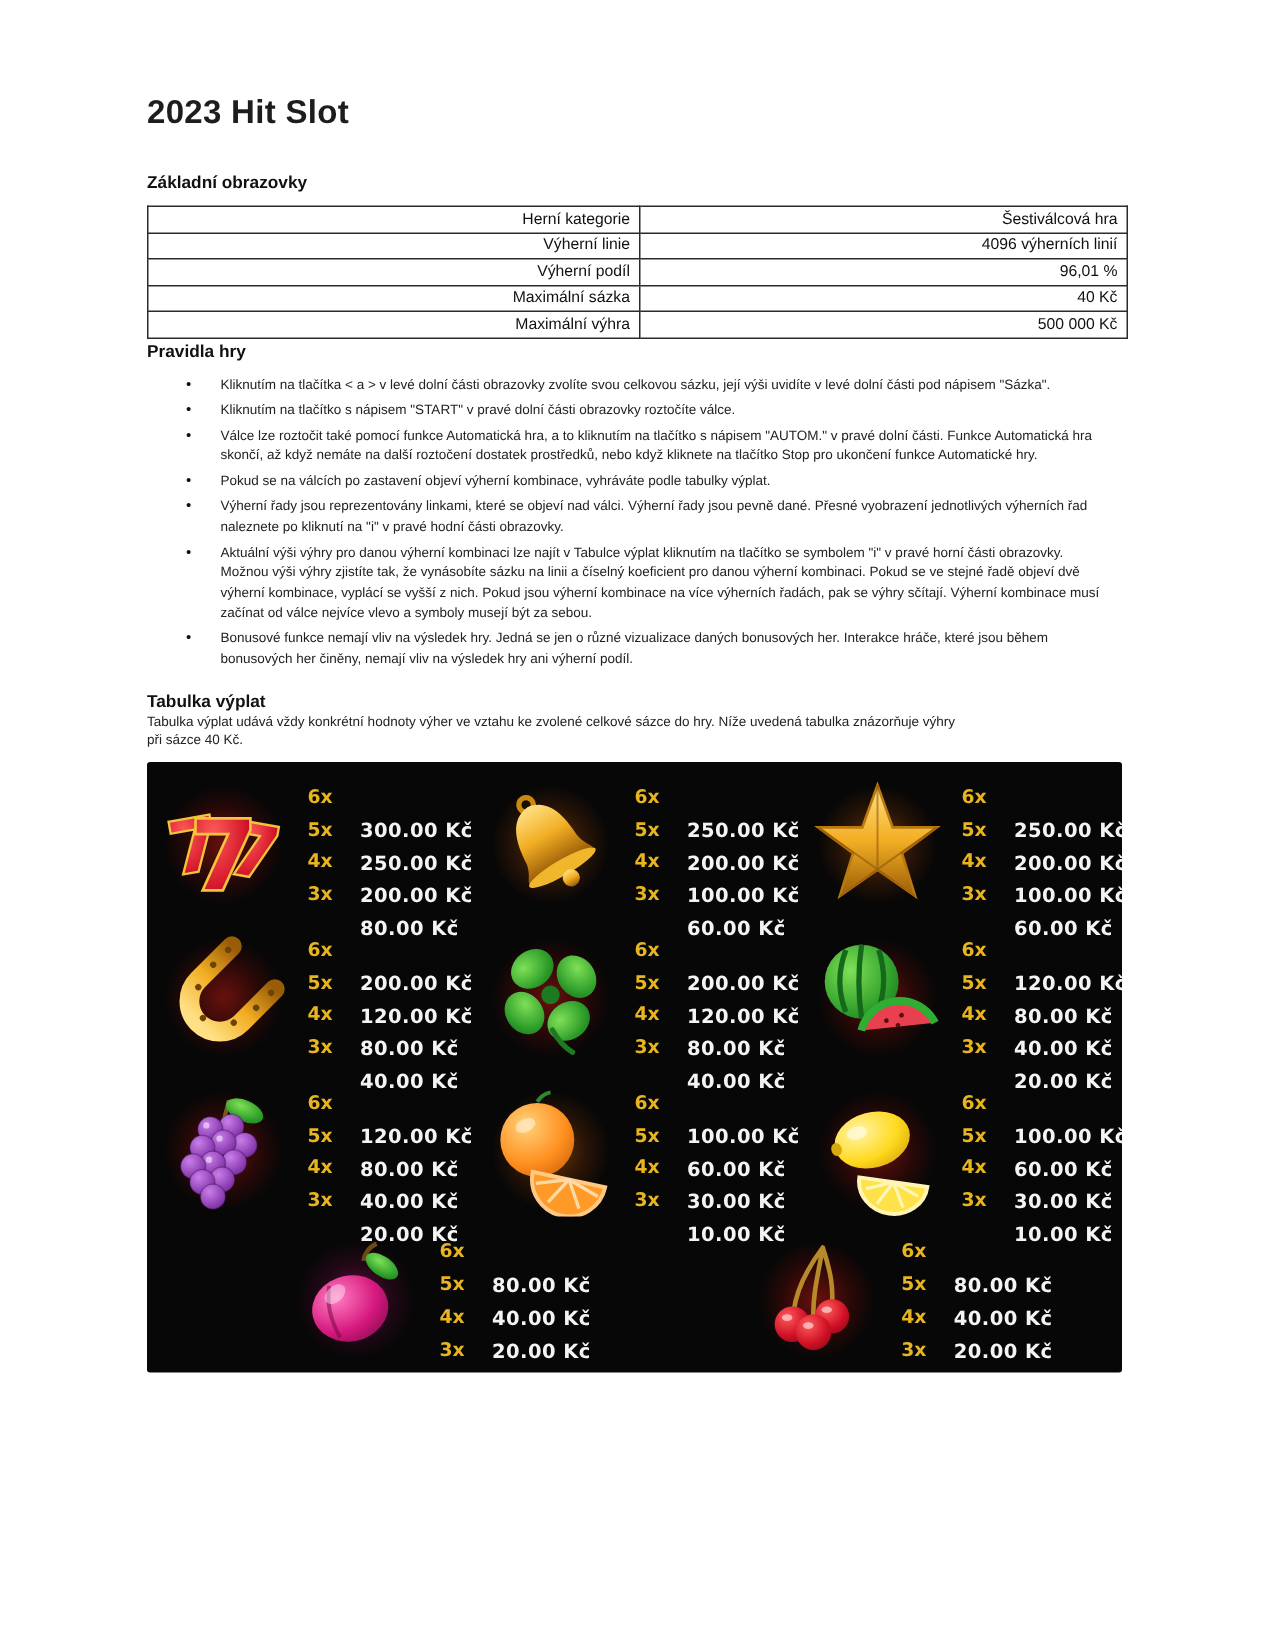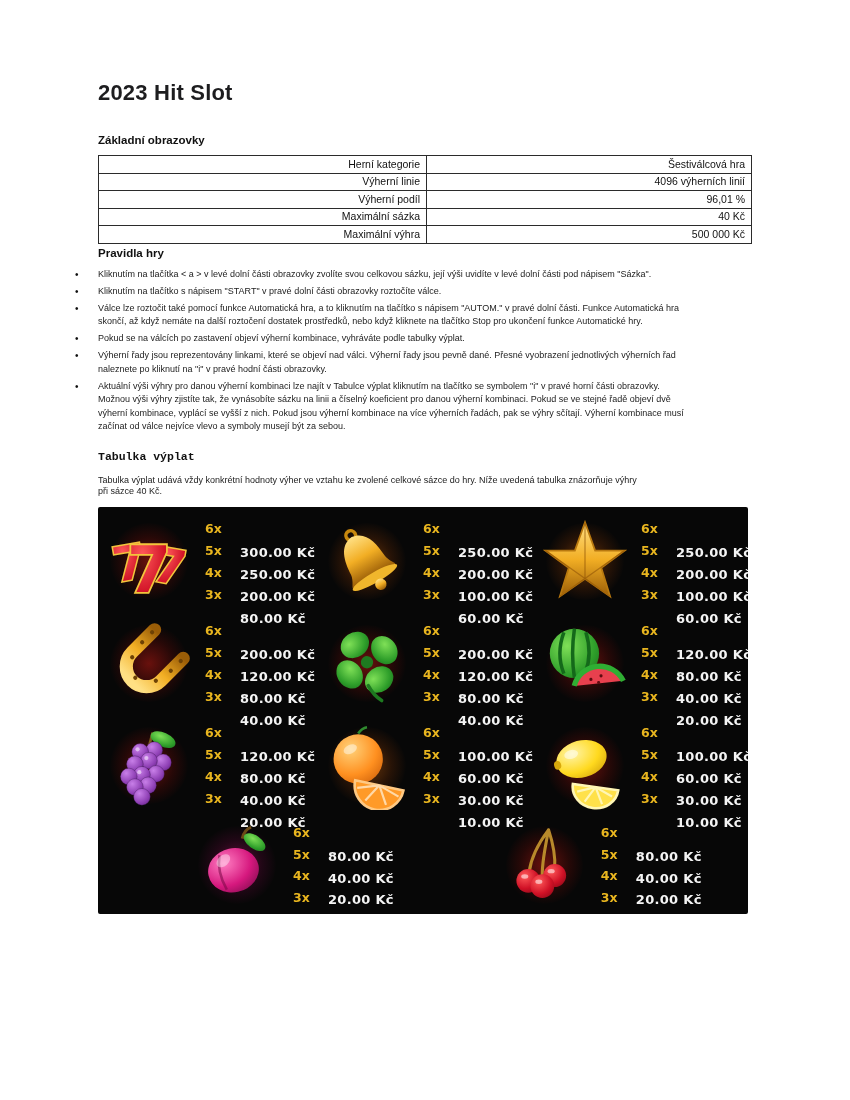--- a/index.html
+++ b/index.html
@@ -1,29 +1,29 @@
 <!DOCTYPE html>
 <html><head>
 <meta charset="utf-8">
 <style>
   * { margin:0; padding:0; box-sizing:border-box; }
   html,body { width:850px; height:1100px; background:#ffffff; font-family:"Liberation Sans", sans-serif; color:#1c1c1c; }
   .content { position:absolute; left:98px; top:0; width:654px; }
-  .doc-title { margin-top:80px; font-size:22px; font-weight:600; color:#1d1d1f; letter-spacing:.2px; }
+  .doc-title { margin-top:62px; font-size:22px; font-weight:600; color:#1d1d1f; letter-spacing:.2px; }
   .sec-heading { font-size:11.5px; font-weight:bold; color:#111; }
   .h-basic { margin:28px 0 9px 0; }
   .h-rules { margin:3px 0 9px 0; }
-  .h-pay { margin:16px 0 12px 0;font-family:Liberation Mono, monospace; }
+  .h-pay { margin:16px 0 2px 0; }
 
   table.info { width:654px; border-collapse:collapse; table-layout:fixed;text-align:right; }
   table.info td { border:1px solid #2b2b2b; font-size:10.5px; line-height:13px; padding:1.5px 6px 2px 6px; vertical-align:top; color:#111; }
   table.info td.c1 { width:328px; }
 
   ul.rules { list-style:none; }
-  ul.rules li { position:relative; margin-bottom:3.5px; font-size:9px; line-height:13.5px; color:#222; max-width:596px; text-align:left; }
+  ul.rules li { position:relative; margin-left:49px; margin-bottom:3.5px; font-size:9px; line-height:13.5px; color:#222; max-width:596px; text-align:left; }
   ul.rules li::before { content:"\2022"; position:absolute; left:-23px; top:0; font-size:10px; color:#111; }
 
   .pay-desc { font-size:9px; line-height:11.5px; color:#222; max-width:548px; }
 
   .panel { margin-top:9px; width:650px; height:407px; background:#070707; border-radius:2px; padding-top:4px; overflow:hidden; }
   .prow { height:102px; display:grid; grid-template-columns:218px 218px 214px; align-items:center; }
   .prow4 { height:97px; display:flex; align-items:center; }
   .cell { display:flex; align-items:center; }
   .prow4 .cell-plum { margin-left:88px; }
   .prow4 .cell-cherry { margin-left:100px; }
@@ -116,20 +116,21 @@
 
   <h2 class="sec-heading h-rules">Pravidla hry</h2>
 
   <ul class="rules">
     <li>Kliknutím na tlačítka &lt; a &gt; v levé dolní části obrazovky zvolíte svou celkovou sázku, její výši uvidíte v levé dolní části pod nápisem "Sázka".</li>
     <li>Kliknutím na tlačítko s nápisem "START" v pravé dolní části obrazovky roztočíte válce.</li>
     <li>Válce lze roztočit také pomocí funkce Automatická hra, a to kliknutím na tlačítko s nápisem "AUTOM." v pravé dolní části. Funkce Automatická hra skončí, až když nemáte na další roztočení dostatek prostředků, nebo když kliknete na tlačítko Stop pro ukončení funkce Automatické hry.</li>
     <li>Pokud se na válcích po zastavení objeví výherní kombinace, vyhráváte podle tabulky výplat.</li>
     <li>Výherní řady jsou reprezentovány linkami, které se objeví nad válci. Výherní řady jsou pevně dané. Přesné vyobrazení jednotlivých výherních řad naleznete po kliknutí na "i" v pravé hodní části obrazovky.</li>
     <li>Aktuální výši výhry pro danou výherní kombinaci lze najít v Tabulce výplat kliknutím na tlačítko se symbolem "i" v pravé horní části obrazovky. Možnou výši výhry zjistíte tak, že vynásobíte sázku na linii a číselný koeficient pro danou výherní kombinaci. Pokud se ve stejné řadě objeví dvě výherní kombinace, vyplácí se vyšší z nich. Pokud jsou výherní kombinace na více výherních řadách, pak se výhry sčítají. Výherní kombinace musí začínat od válce nejvíce vlevo a symboly musejí být za sebou.</li>
+    <li>Bonusové funkce nemají vliv na výsledek hry. Jedná se jen o různé vizualizace daných bonusových her. Interakce hráče, které jsou během bonusových her činěny, nemají vliv na výsledek hry ani výherní podíl.</li>
   </ul>
 
   <h2 class="sec-heading h-pay">Tabulka výplat</h2>
   <p class="pay-desc">Tabulka výplat udává vždy konkrétní hodnoty výher ve vztahu ke zvolené celkové sázce do hry. Níže uvedená tabulka znázorňuje výhry při sázce 40 Kč.</p>
 
   <div class="panel">
 
     <div class="prow">
 
       <div class="cell">

